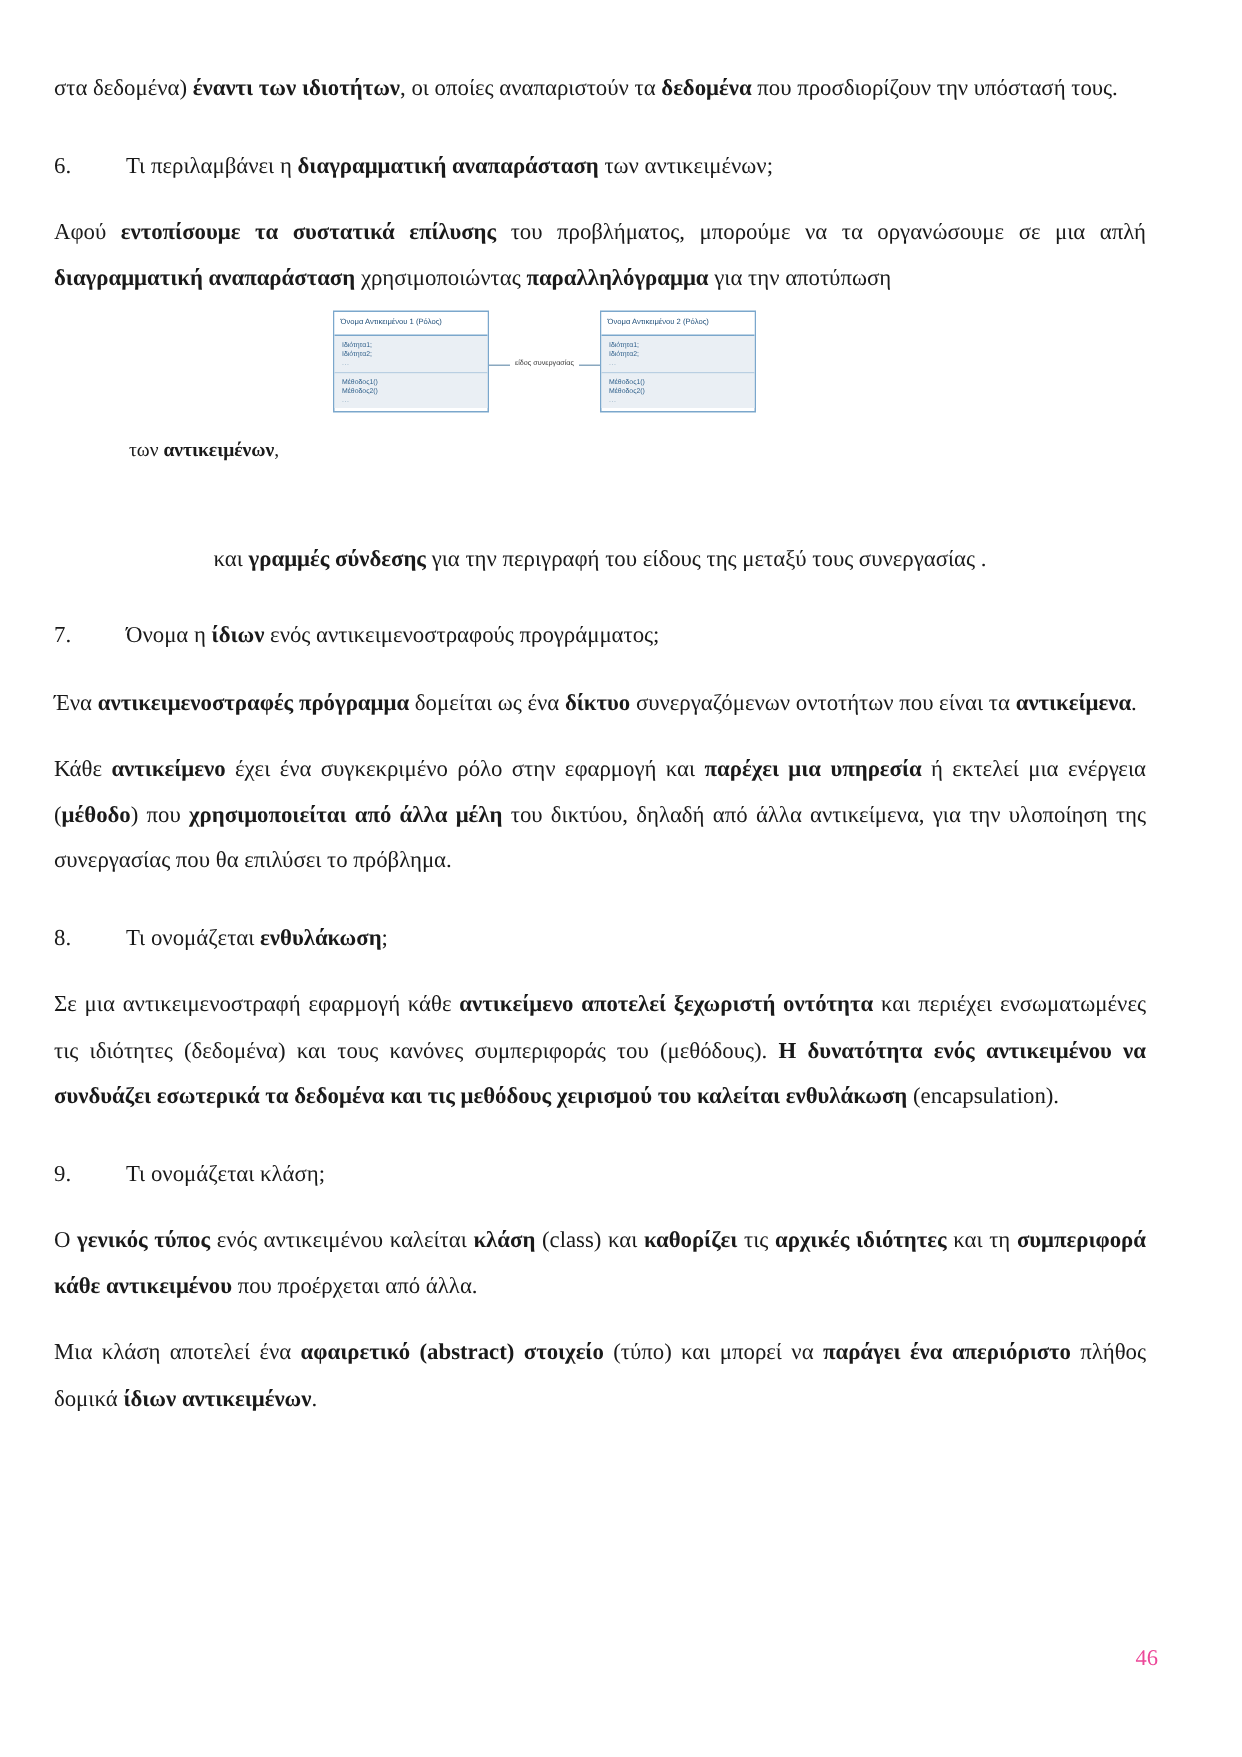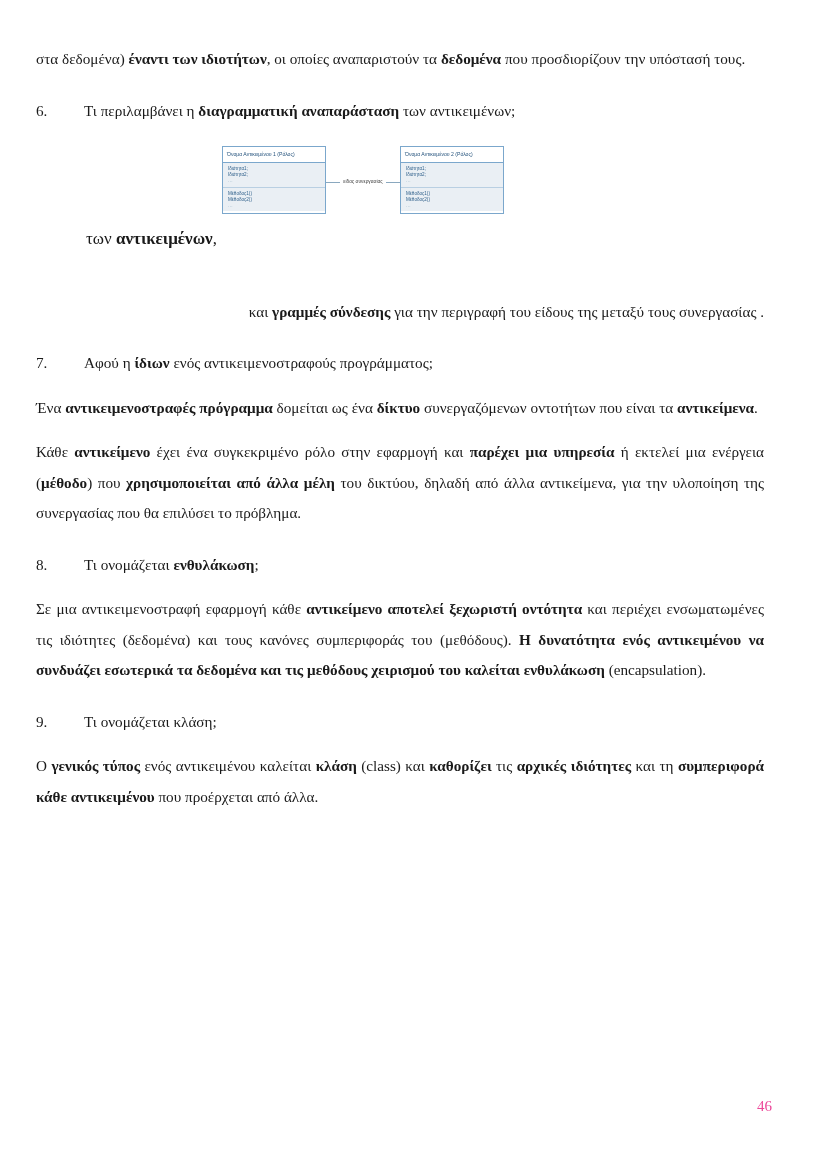--- a/index.html
+++ b/index.html
@@ -32,21 +32,21 @@
   }
 
   p.para {
     margin: 0 0 0 0;
     font-size: 15.2px;
     line-height: 30.5px;
     text-align: justify;
     text-justify: inter-word;
     hyphens: none;
   }
-  p.para.last-left { text-align: right; }
+  p.para.last-left { text-align: center; }
 
   .gap-sm { height: 14px; }
   .gap-md { height: 21px; }
 
   .qitem {
     display: flex;
     align-items: baseline;
     font-size: 15.2px;
     line-height: 30.5px;
   }
@@ -131,21 +131,21 @@
     text-align: center;
     font-family: "Liberation Sans", "DejaVu Sans", sans-serif;
     font-size: 4.8px;
     line-height: 10px;
     color: #3a3a3a;
     white-space: nowrap;
   }
 
   
   .indent-line {
-    font-size: 17px;
+    font-size: 13px;
     line-height: 30.5px;
     padding-left: 50px;
   }
 
   .pagenum {
     position: absolute;
     right: 56px;
     bottom: 56px;
     font-size: 15px;
     line-height: 18px;
@@ -163,20 +163,21 @@
 
     <div class="gap-md"></div>
 
     <div class="qitem">
       <span class="qnum">6.</span>
       <span class="qtext"><span>Τι περιλαμβάνει η </span><b>διαγραμματική αναπαράσταση</b><span> των αντικειμένων;</span></span>
     </div>
 
     <div class="gap-sm"></div>
 
+    <p class="para"><span>Αφού </span><b>εντοπίσουμε τα συστατικά επίλυσης</b><span> του προβλήματος, μπορούμε να τα οργανώσουμε σε μια απλή </span><b>διαγραμματική αναπαράσταση</b><span> χρησιμοποιώντας </span><b>παραλληλόγραμμα</b><span> για την αποτύπωση</span></p>
 
     <div class="diagram-wrap">
       <div class="diagram">
 
         <div class="objbox left">
           <div class="hdr">Όνομα Αντικειμένου 1 (Ρόλος)</div>
           <div class="compart">
             <div class="row">Ιδιότητα1;</div>
             <div class="row">Ιδιότητα2;</div>
             <div class="row dots">...</div>
@@ -220,21 +221,21 @@
 
 
     <div class="gap-sm"></div>
 
     <p class="para last-left"><span>και </span><b>γραμμές σύνδεσης</b><span> για την περιγραφή του είδους της μεταξύ τους συνεργασίας .</span></p>
 
     <div class="gap-md"></div>
 
     <div class="qitem">
       <span class="qnum">7.</span>
-      <span class="qtext"><span>Αφού η </span><b>ίδιων</b><span> ενός αντικειμενοστραφούς προγράμματος;</span></span>
+      <span class="qtext"><span>Όνομα η </span><b>ίδιων</b><span> ενός αντικειμενοστραφούς προγράμματος;</span></span>
     </div>
 
     <div class="gap-sm"></div>
 
     <p class="para"><span>Ένα </span><b>αντικειμενοστραφές πρόγραμμα</b><span> δομείται ως ένα </span><b>δίκτυο</b><span> συνεργαζόμενων οντοτήτων που είναι τα </span><b>αντικείμενα</b><span>.</span></p>
 
     <div class="gap-sm"></div>
 
     <p class="para"><span>Κάθε </span><b>αντικείμενο</b><span> έχει ένα συγκεκριμένο ρόλο στην εφαρμογή και </span><b>παρέχει μια υπηρεσία</b><span> ή εκτελεί μια ενέργεια (</span><b>μέθοδο</b><span>) που </span><b>χρησιμοποιείται από άλλα μέλη</b><span> του δικτύου, δηλαδή από άλλα αντικείμενα, για την υλοποίηση της συνεργασίας που θα επιλύσει το πρόβλημα.</span></p>
 
@@ -255,20 +256,21 @@
       <span class="qnum">9.</span>
       <span class="qtext">Τι ονομάζεται κλάση;</span>
     </div>
 
     <div class="gap-sm"></div>
 
     <p class="para"><span>Ο </span><b>γενικός τύπος</b><span> ενός αντικειμένου καλείται </span><b>κλάση</b><span> (class) και </span><b>καθορίζει</b><span> τις </span><b>αρχικές ιδιότητες</b><span> και  τη </span><b>συμπεριφορά κάθε αντικειμένου</b><span>  που προέρχεται από άλλα.</span></p>
 
     <div class="gap-sm"></div>
 
+    <p class="para"><span>Μια κλάση αποτελεί ένα </span><b>αφαιρετικό (abstract) στοιχείο</b><span> (τύπο) και μπορεί να </span><b>παράγει ένα απεριόριστο</b><span> πλήθος δομικά </span><b>ίδιων αντικειμένων</b><span>.</span></p>
 
     <div class="gap-md"></div>
 
 
   </div>
 
   <div class="pagenum">46</div>
 </div>
 
 </body></html>

